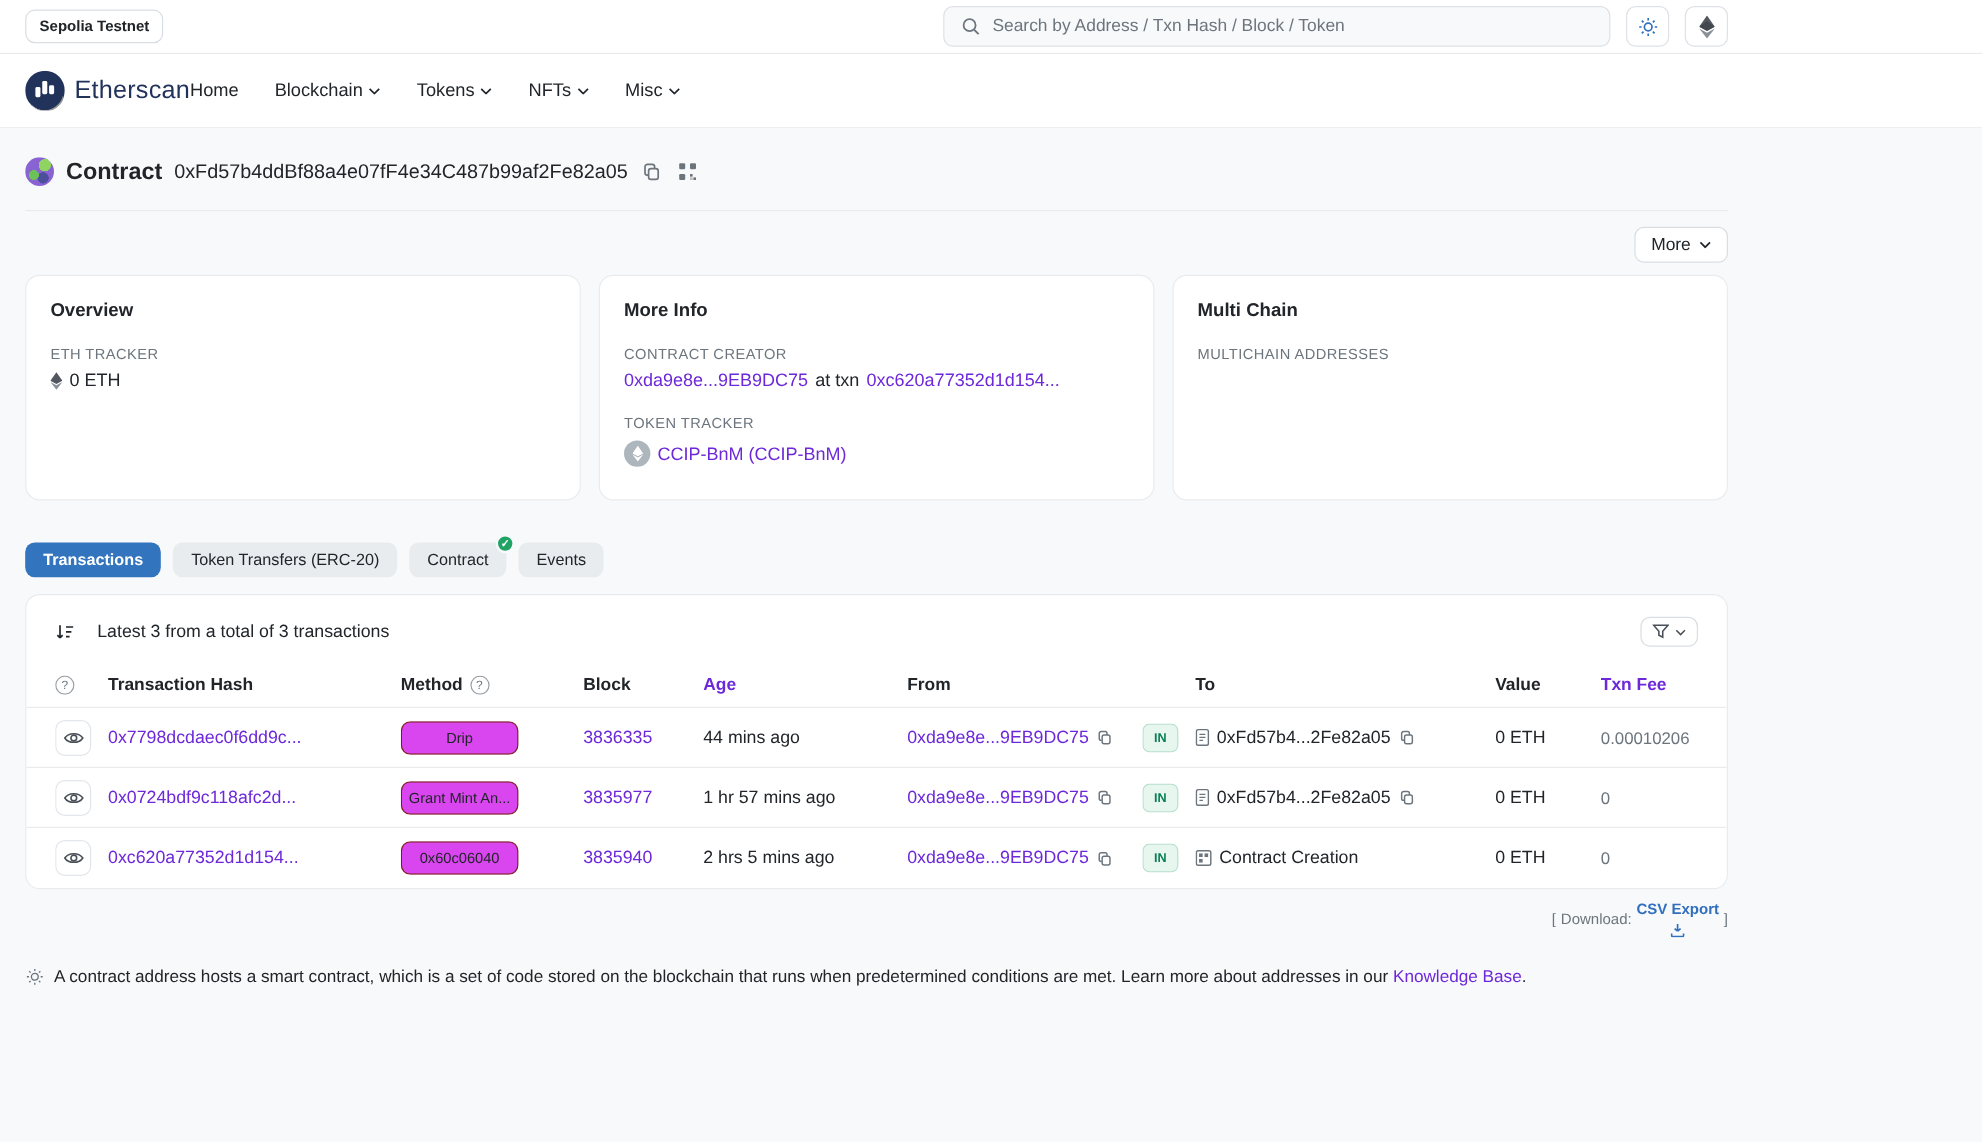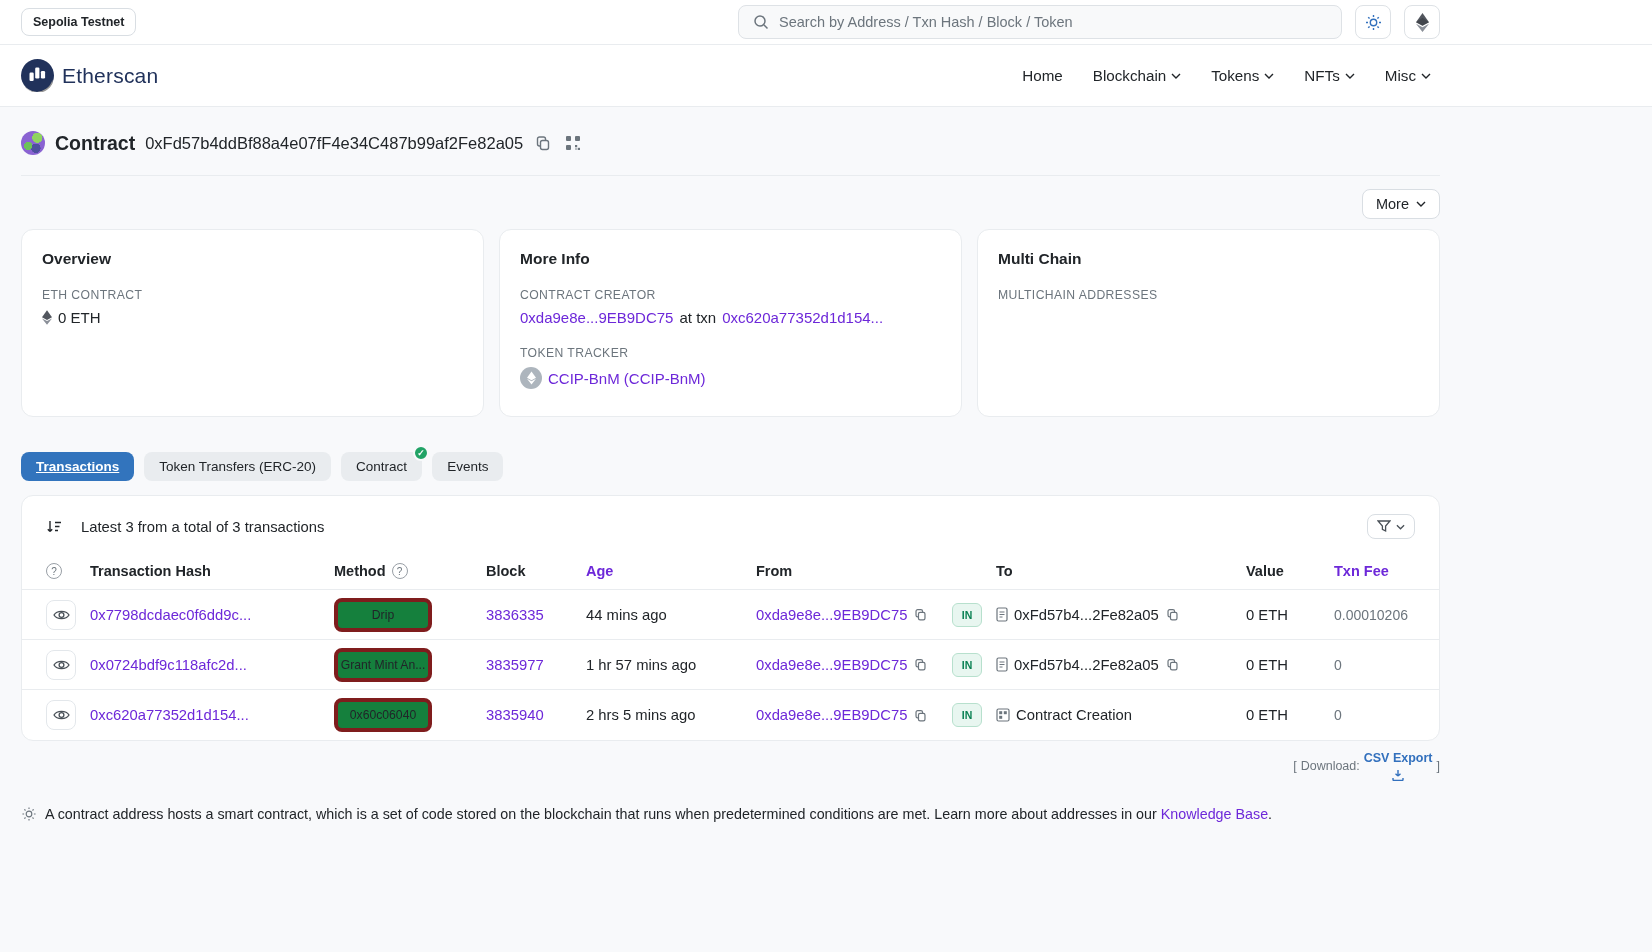--- a/index.html
+++ b/index.html
@@ -30,21 +30,21 @@
     border: 1px solid #d9dee3;
     border-radius: 8px;
     padding: 6px 11px;
     font-size: 12.5px;
     font-weight: 700;
     color: #212529;
     background: #fff;
   }
   .topbar-right { display: flex; align-items: center; gap: 13px; }
   .searchbox {
-    width: 604px;
+    width: 556px;
     height: 34px;
     background: #f8f9fa;
     border: 1px solid #dee2e6;
     border-radius: 8px;
     display: flex;
     align-items: center;
     padding: 0 12px;
     gap: 8px;
   }
   .searchbox input {
@@ -59,25 +59,23 @@
     border-radius: 8px;
     background: #fff;
     display: flex; align-items: center; justify-content: center;
   }
 
   
   .navbar {
     height: 62px;
     display: flex;
     align-items: center;
-    justify-content: space-between;
     padding: 0 221px 0 21px;
     border-bottom: 1px solid #e9ecef;
     background: #fff;
-    gap: 45px;
   }
   .brand { display: flex; align-items: center; gap: 8px; }
   .brand-name { font-size: 21px; font-weight: 500; color: #21325b; letter-spacing: 0.2px; }
   .nav-links { display: flex; align-items: center; gap: 30px; }
   .nav-item { display: flex; align-items: center; gap: 5px; font-size: 15.2px; color: #212529; }
 
   
   .main { flex: 1; background: #f8f9fb; padding: 24px 0 0 21px; }
   .container { width: 1419px; }
 
@@ -123,21 +121,21 @@
     border: 1px solid #d9dee3; border-radius: 8px; background: #fff;
     padding: 4px 10px; font-size: 13.5px; color: #212529;
   }
 
   
   .tabs { display: flex; gap: 10px; margin-top: 35px; }
   .tab {
     padding: 7px 15px; border-radius: 8px; font-size: 13.5px;
     background: #e9ecef; color: #212529; position: relative;
   }
-  .tab.active { background: #3274bd; color: #fff; font-weight: 700; text-decoration: underline; }
+  .tab.active { background: #3274bd; color: #fff; font-weight: 700; }
   .verified-dot {
     position: absolute; top: -7px; right: -7px;
     width: 16px; height: 16px; border-radius: 50%;
     background: #21a366; border: 2px solid #f8f9fb;
     color: #fff; font-size: 9px; line-height: 12px; text-align: center; font-weight: 700;
   }
 
   
   .table-card {
     background: #fff; border: 1px solid #e9ecef; border-radius: 12px;
@@ -167,21 +165,21 @@
     display: inline-flex; align-items: center; justify-content: center;
     width: 16px; height: 16px; border: 1px solid #999fa6; border-radius: 50%;
     font-size: 10px; color: #6c757d; font-weight: 400;
   }
   .cell { display: flex; align-items: center; gap: 6px; overflow: hidden; }
   .eye-btn {
     width: 30px; height: 30px; border: 1px solid #e3e7eb; border-radius: 8px;
     background: #fff; display: flex; align-items: center; justify-content: center; color: #495057;
   }
   .method-pill {
-    border: 4px solid #7f1d1d; background: #15803d; border-radius: 8px;
+    border: 1px solid #7f1d1d; background: #d946ef; border-radius: 8px;
     font-size: 12.2px; color: #212529; padding: 6px 0;
     width: 98px; text-align: center;
     overflow: hidden; text-overflow: ellipsis;
   }
   .copy-btn { color: #6c757d; display: inline-flex; padding: 1px; }
   .in-badge {
     width: 30px; height: 24px; border-radius: 6px;
     background: #e8f6f0; border: 1px solid #b7e0cd;
     color: #0a8053; font-size: 10.5px; font-weight: 700;
     display: inline-flex; align-items: center; justify-content: center;
@@ -323,21 +321,21 @@
               <path d="M1 1l4 4 4-4"></path>
             </svg>
           </span>
       </button>
     </div>
 
     <div class="cards">
 
       <div class="card">
         <div class="card-title">Overview</div>
-        <div class="card-label">ETH CONTRACT</div>
+        <div class="card-label">ETH TRACKER</div>
         <div class="card-value">
           <span style="display:flex">
               <svg width="10" height="15" viewBox="0 0 13 19">
                 <path d="M6.5 0 L13 9.3 6.5 12.8 0 9.3Z" fill="#52565e"></path>
                 <path d="M6.5 14.2 L13 10.7 6.5 19 0 10.7Z" fill="#8a8f98"></path>
               </svg>
             </span>
           <span>0 ETH</span>
         </div>
       </div>

